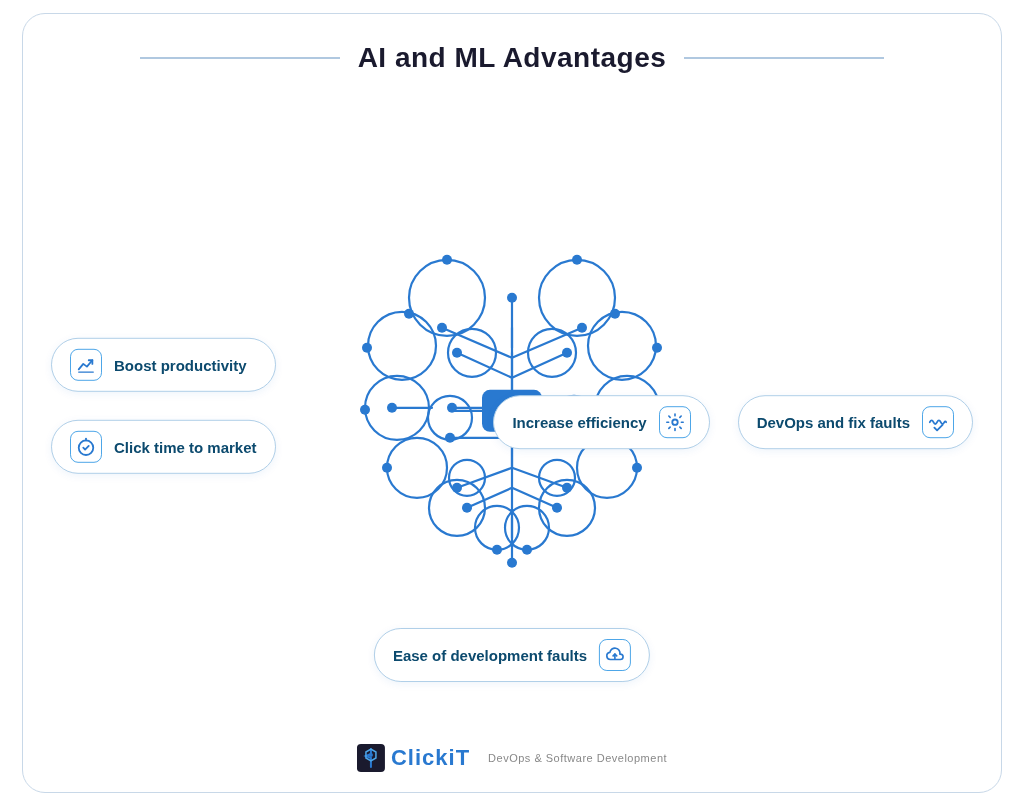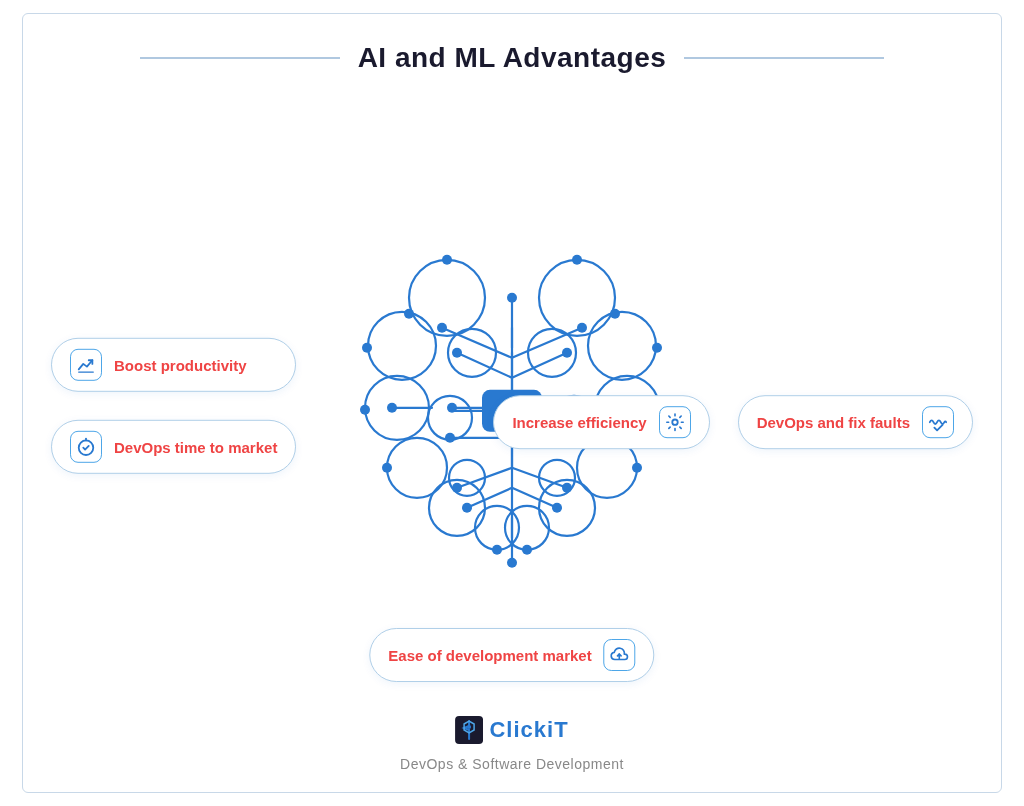--- a/index.html
+++ b/index.html
@@ -11,21 +11,21 @@
       overflow: hidden;
       display: flex;
       align-items: center;
       justify-content: center;
     }
     .page-container {
       width: 980px;
       height: 780px;
       background: #fff;
       border: 1.5px solid #c8d8e8;
-      border-radius: 6px;
+      border-radius: 23px;
       position: relative;
       display: flex;
       flex-direction: column;
       align-items: center;
     }
     .title-area {
       width: 100%;
       display: flex;
       align-items: center;
       justify-content: center;
@@ -95,21 +95,21 @@
       border: 1.5px solid #b0cfe8;
       border-radius: 30px;
       padding: 10px 18px;
       gap: 12px;
       box-shadow: 0 2px 8px rgba(0,100,200,0.07);
       white-space: nowrap;
     }
     .label-pill .label-text {
       font-size: 15px;
       font-weight: 600;
-      color: #ef4444;
+      color: #0c4a6e;
     }
     .label-pill .label-icon {
       width: 32px;
       height: 32px;
       border: 1.5px solid #4da6e8;
       border-radius: 8px;
       display: flex;
       align-items: center;
       justify-content: center;
       flex-shrink: 0;
@@ -118,44 +118,43 @@
       width: 20px;
       height: 20px;
     }
     
     .logo-area {
       position: absolute;
       bottom: 20px;
       left: 50%;
       transform: translateX(-50%);
       display: flex;
-      flex-direction: column;
-      align-items: center;
-      gap: 12px;
+      align-items: center;
+      gap: 18px;
     }
     .logo-row {
       display: flex;
       align-items: center;
       gap: 6px;
     }
     .logo-icon {
       width: 28px;
       height: 28px;
     }
     .logo-text {
       font-size: 22px;
       font-weight: 800;
       color: #1a1a2e;
       letter-spacing: 1px;
     }
     .logo-text span {
       color: #2979d0;
     }
     .logo-sub {
-      font-size: 14px;
+      font-size: 11px;
       color: #888;
       letter-spacing: 0.5px;
     }
   </style>
 </head>
 <body>
 
 <div class="page-container">
 
   <div class="title-area">
@@ -274,21 +273,21 @@
       </div>
 
       <div class="label-pill">
         <div class="label-icon">
           <svg viewBox="0 0 22 22" fill="none" xmlns="http://www.w3.org/2000/svg">
             <circle cx="11" cy="12" r="8" stroke="#2979d0" stroke-width="2"></circle>
             <polyline points="8,12 10,14 14,10" stroke="#2979d0" stroke-width="2" stroke-linecap="round" stroke-linejoin="round"></polyline>
             <line x1="11" y1="4" x2="11" y2="2" stroke="#2979d0" stroke-width="2" stroke-linecap="round"></line>
           </svg>
         </div>
-        <span class="label-text">DevOps time to market</span>
+        <span class="label-text">Click time to market</span>
       </div>
     </div>
 
     <div class="right-labels">
 
       <div class="label-pill">
         <span class="label-text">Increase efficiency</span>
         <div class="label-icon">
           <svg viewBox="0 0 22 22" fill="none" xmlns="http://www.w3.org/2000/svg">
             <circle cx="11" cy="11" r="3" stroke="#2979d0" stroke-width="2"></circle>
@@ -303,21 +302,21 @@
           <svg viewBox="0 0 22 22" fill="none" xmlns="http://www.w3.org/2000/svg">
             <path d="M2 11 Q4 7 6 11 Q8 15 10 11 Q12 7 14 11 Q16 15 18 11 Q19 9 20 11" stroke="#2979d0" stroke-width="2" stroke-linecap="round" fill="none"></path>
             <path d="M7 17 L10 20 L16 14" stroke="#2979d0" stroke-width="2" stroke-linecap="round" stroke-linejoin="round"></path>
           </svg>
         </div>
       </div>
     </div>
 
     <div class="bottom-label">
       <div class="label-pill">
-        <span class="label-text">Ease of development market</span>
+        <span class="label-text">Ease of development faults</span>
         <div class="label-icon">
           <svg viewBox="0 0 22 22" fill="none" xmlns="http://www.w3.org/2000/svg">
             <path d="M6 16a4 4 0 01-.5-7.95A5.5 5.5 0 0116.5 10H17a3 3 0 010 6H6z" stroke="#2979d0" stroke-width="1.8" stroke-linecap="round" stroke-linejoin="round"></path>
             <polyline points="11,15 11,10 9,12" stroke="#2979d0" stroke-width="1.8" stroke-linecap="round" stroke-linejoin="round"></polyline>
             <polyline points="11,10 13,12" stroke="#2979d0" stroke-width="1.8" stroke-linecap="round" stroke-linejoin="round"></polyline>
           </svg>
         </div>
       </div>
     </div>
 

